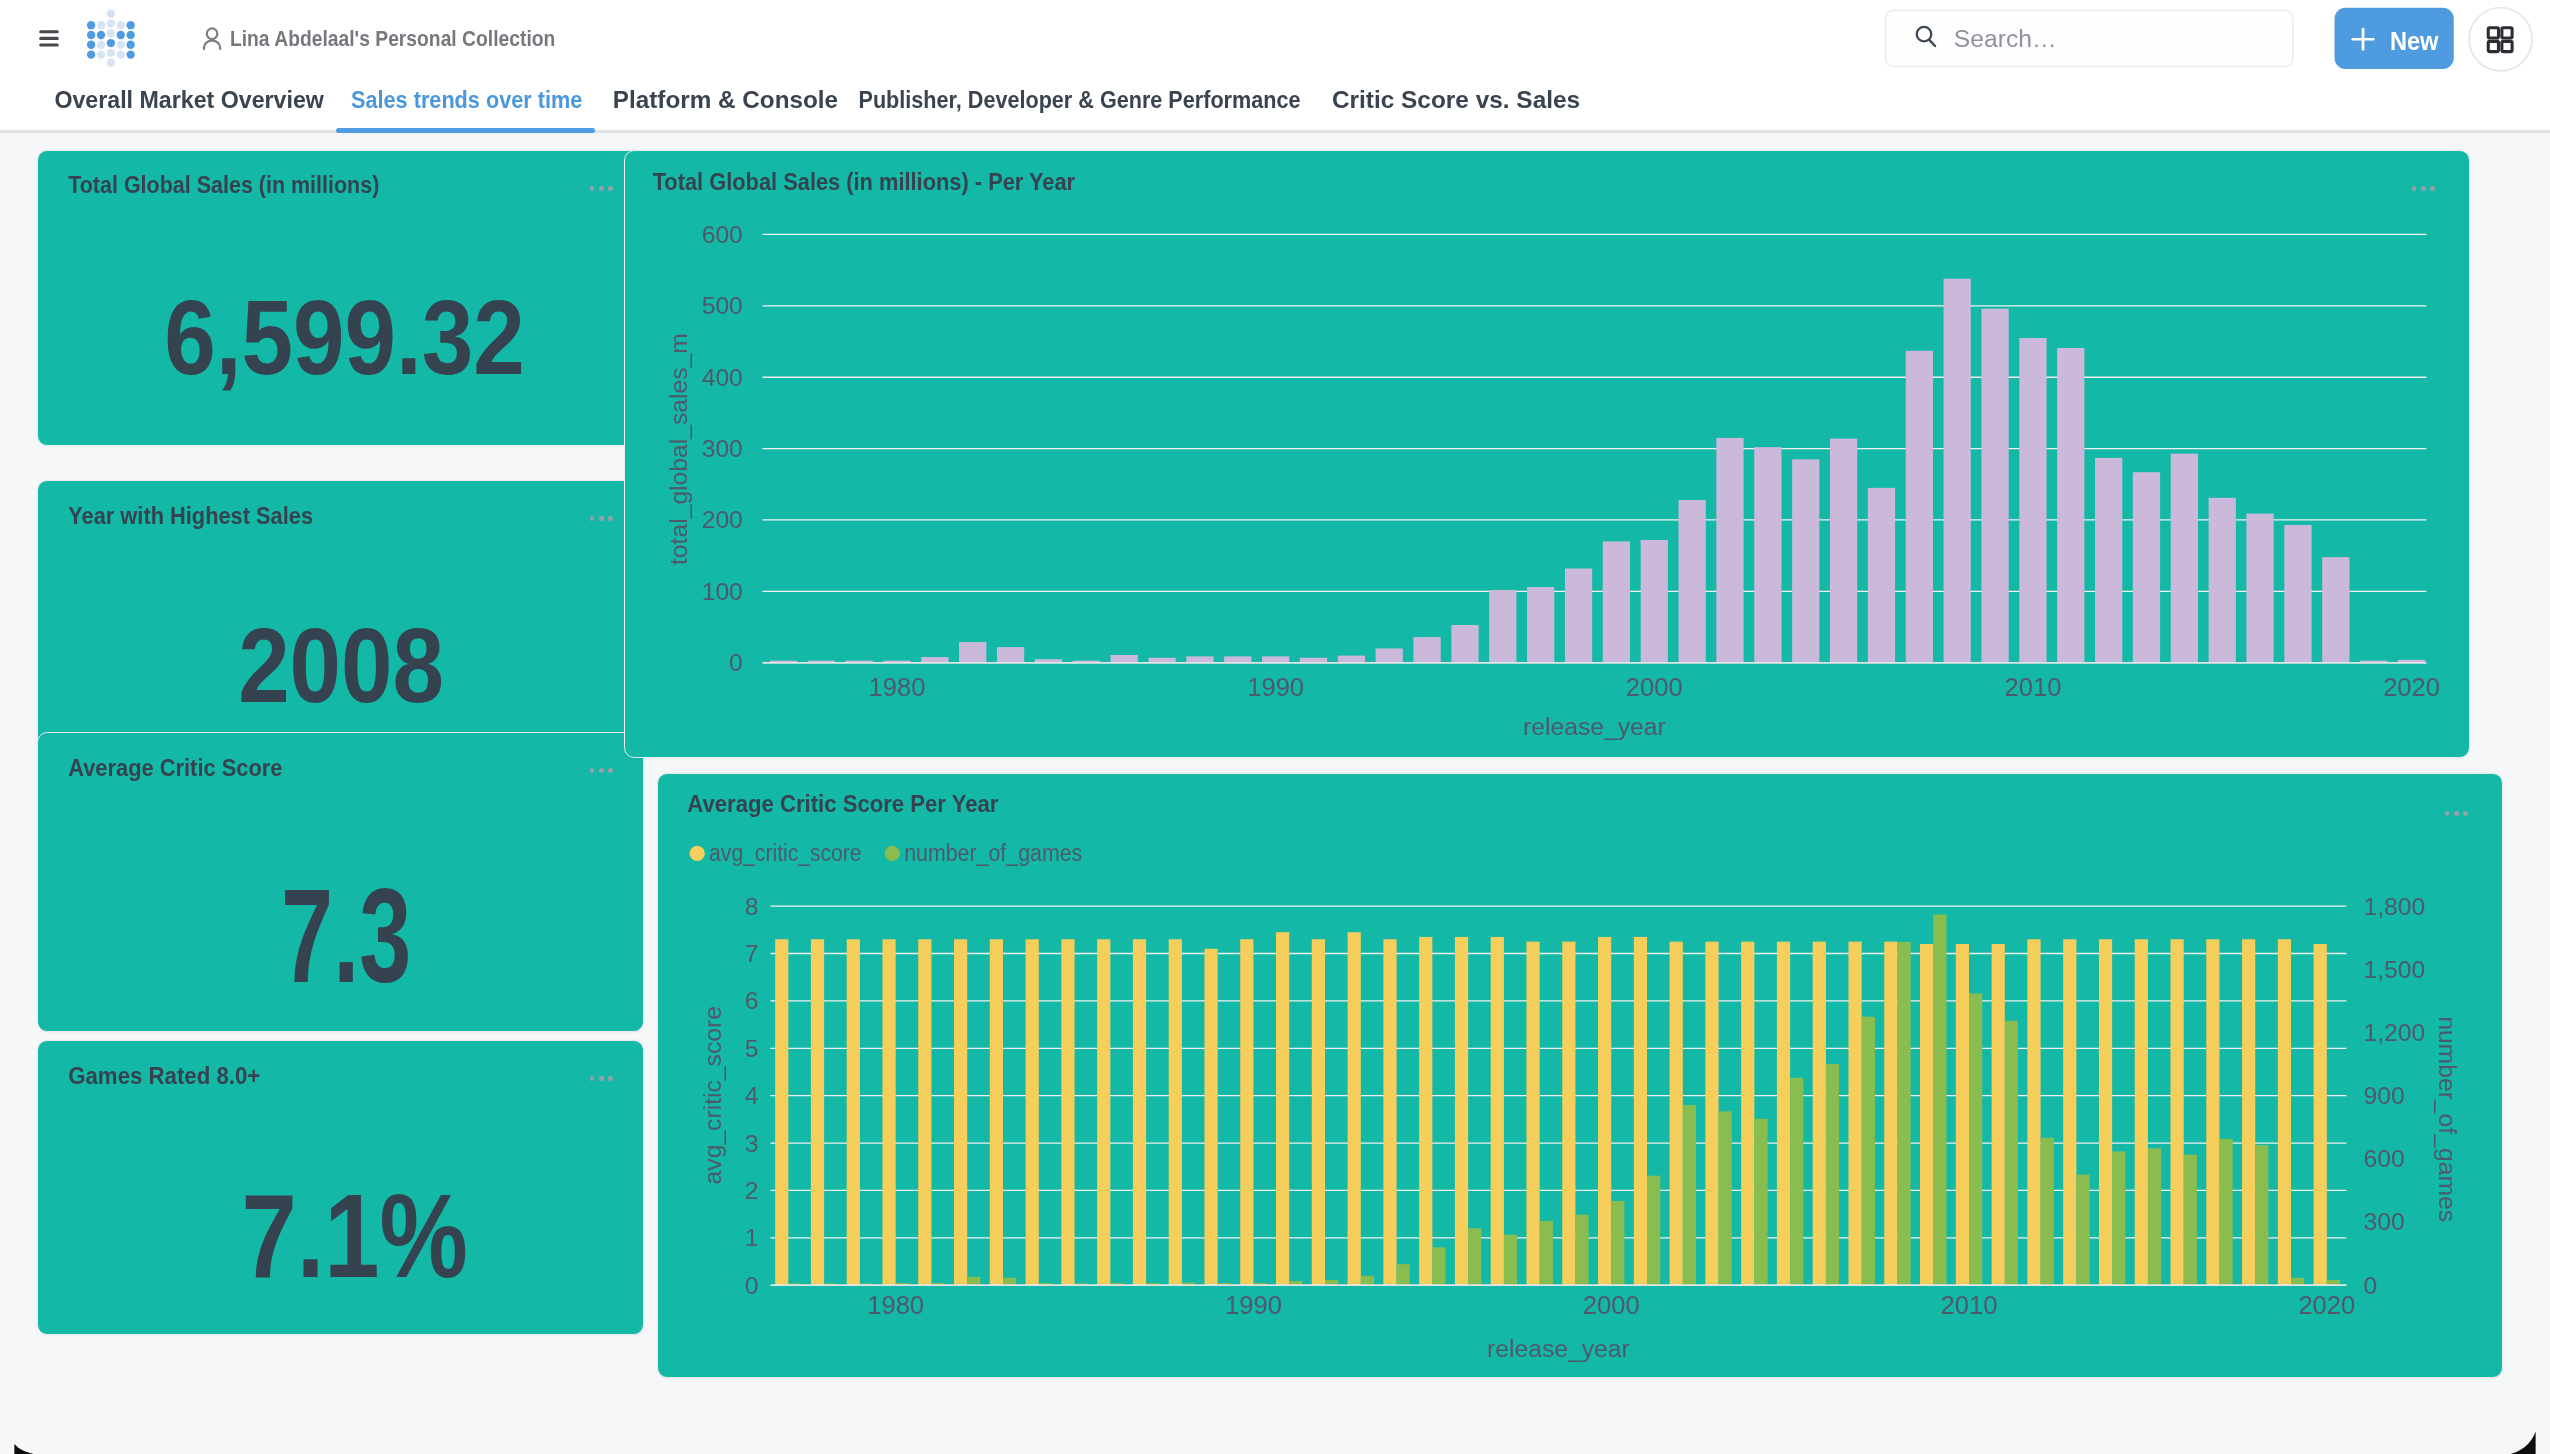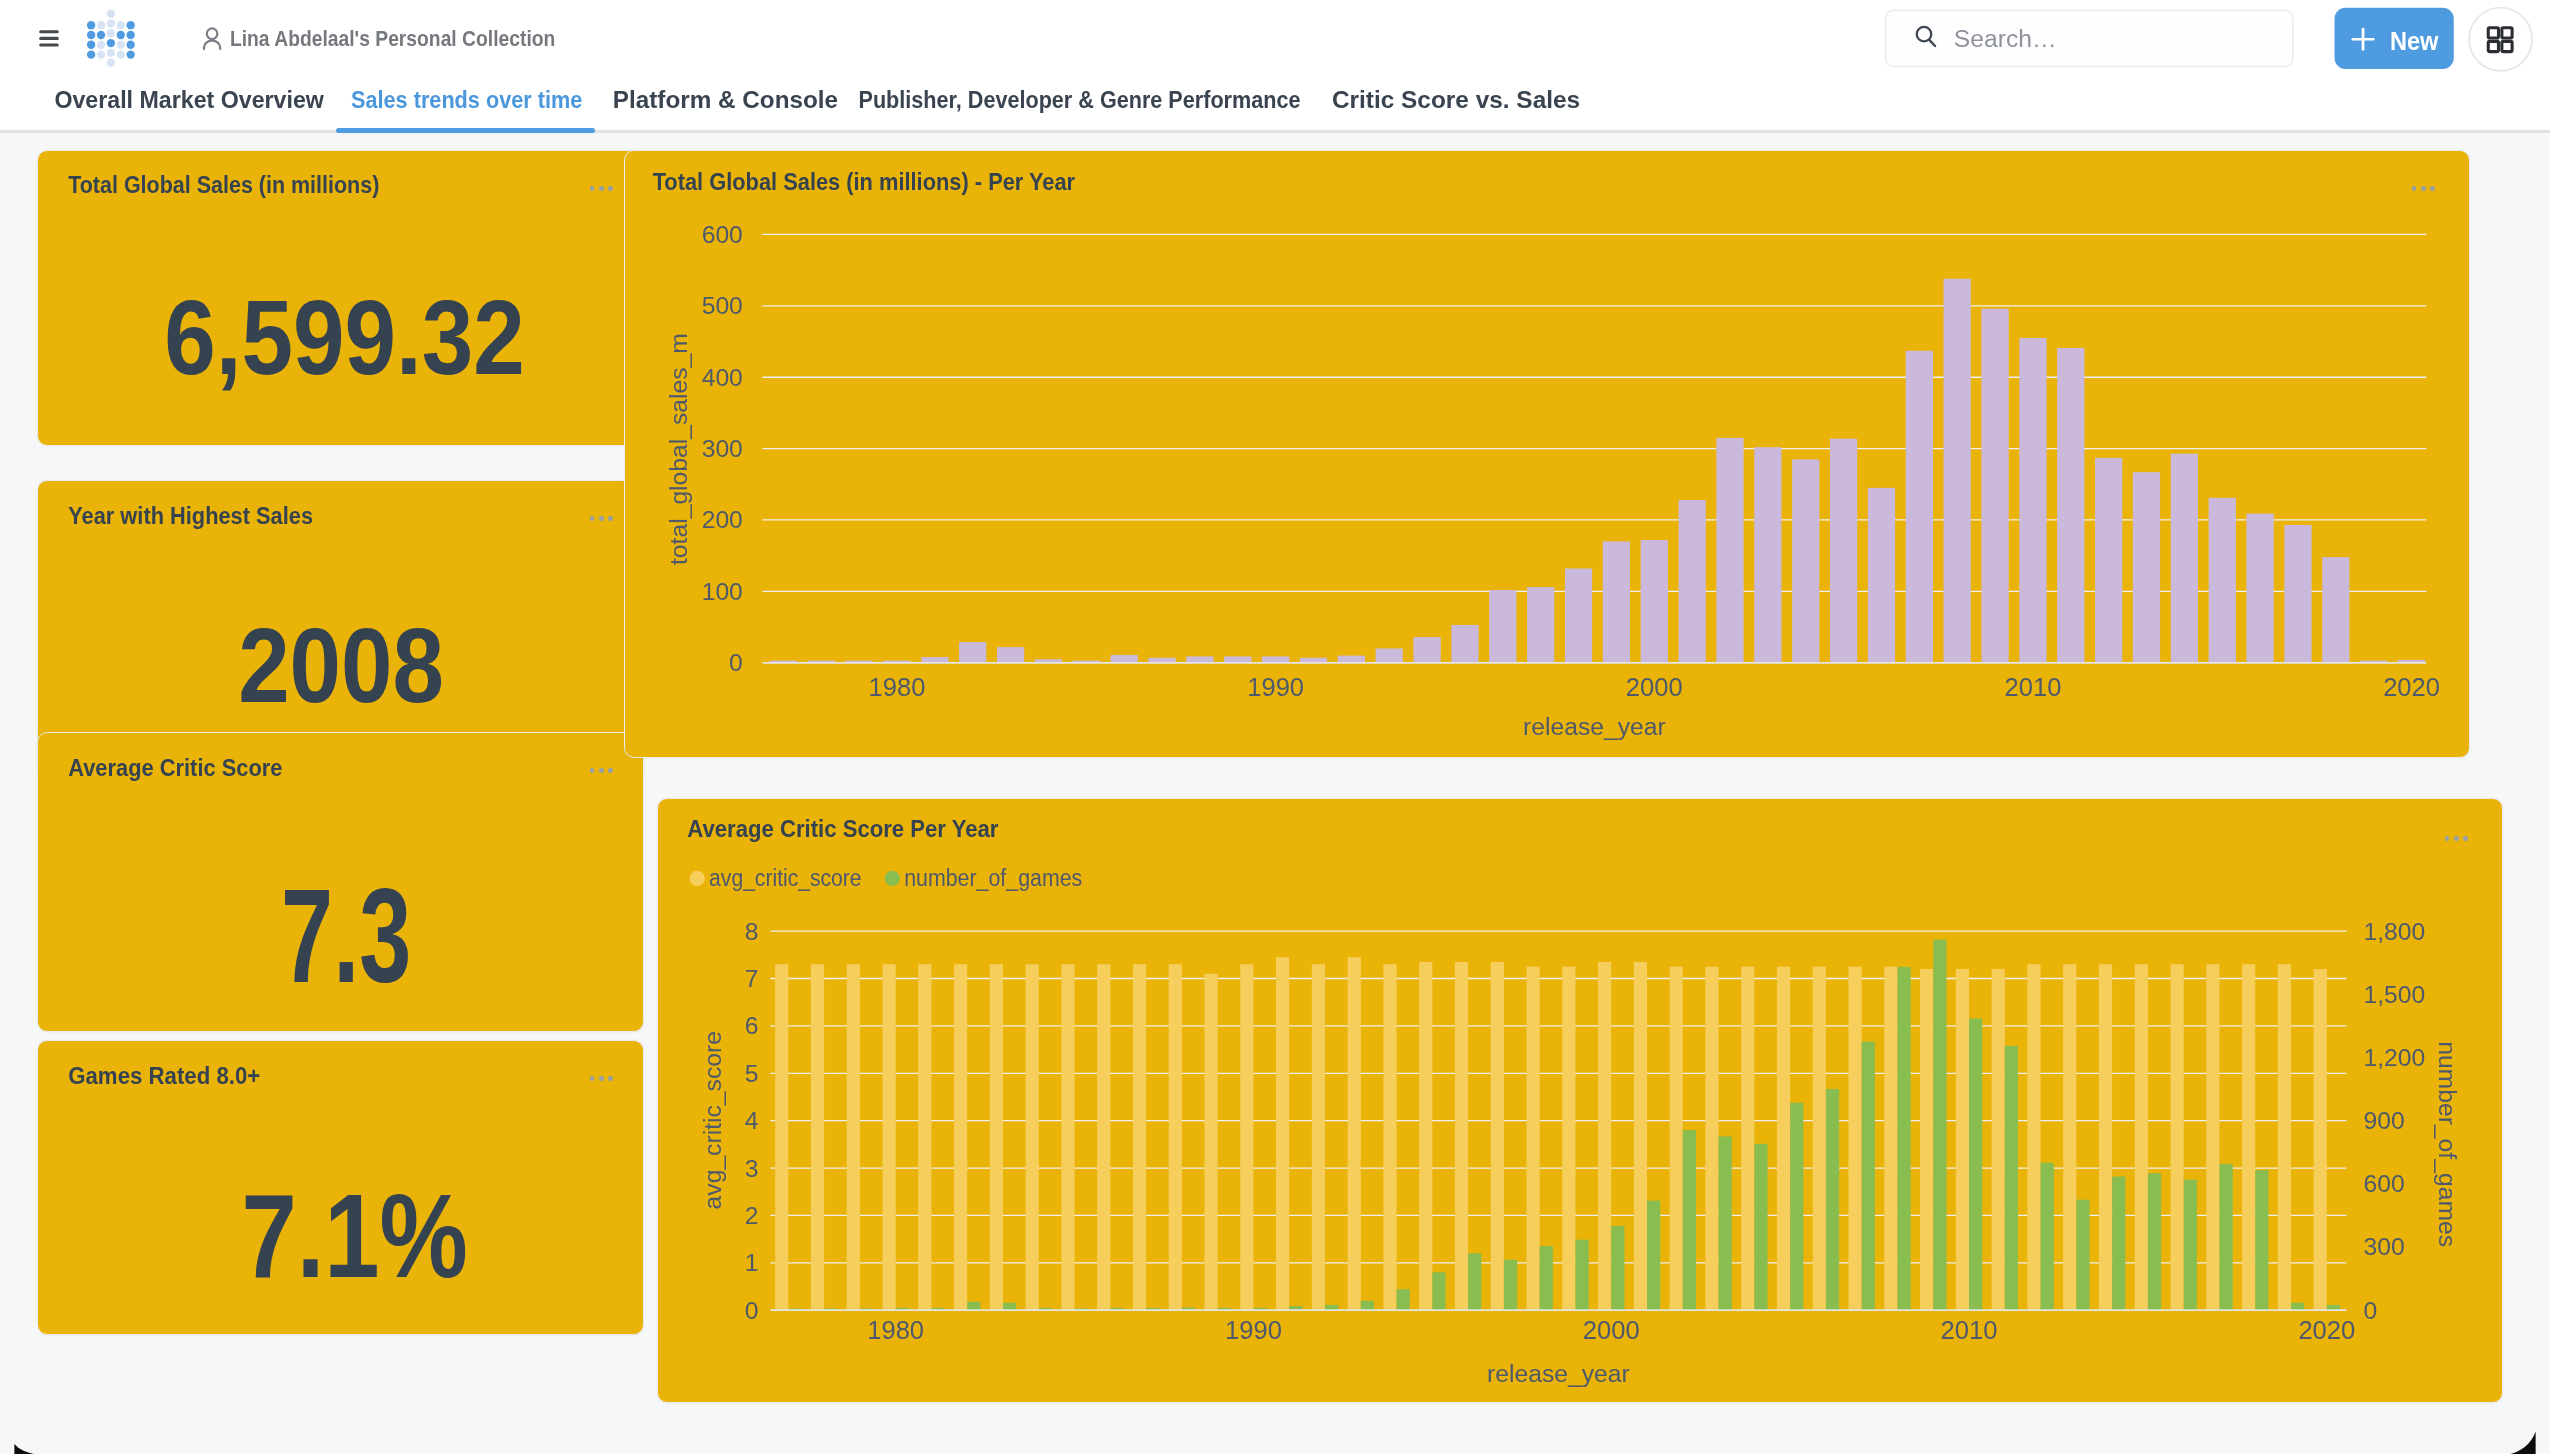--- a/index.html
+++ b/index.html
@@ -1,18 +1,18 @@
 <!DOCTYPE html>
 <html style="font-size:13.6px"><head><meta charset="utf-8">
 <style>
 * { margin:0; padding:0; box-sizing:border-box; }
 html,body { width:2550px; height:1455px; background:#fff; overflow:hidden;
   font-family:"Liberation Sans", sans-serif; -webkit-font-smoothing:antialiased; }
 .abs { position:absolute; }
-.card { position:absolute; background:#eab308; border:1.3px solid #E9EBEE; border-radius:10.2px;
+.card { position:absolute; background:#14b8a6; border:1.3px solid #E9EBEE; border-radius:10.2px;
   box-shadow:0 0.9px 2.6px rgba(0,0,0,0.04); }
 .dot { width:4.7px; height:4.7px; border-radius:50%; background:#97A0A8; display:block; }
 .num { position:absolute; left:0; top:0; }
 </style></head>
 <body>
 
 <div class="abs" style="left:0;top:0;width:2550px;height:133px;background:#fff"></div>
 <svg class="abs" style="left:0;top:0" width="2550" height="133" viewBox="0 0 2994 156">
 
   <g fill="#45484D">
@@ -210,21 +210,21 @@
 <text x="319.0" y="629" text-anchor="middle" dominant-baseline="central" font-size="30" fill="#4E5A6B">1980</text>
 <text x="763.7" y="629" text-anchor="middle" dominant-baseline="central" font-size="30" fill="#4E5A6B">1990</text>
 <text x="1208.3" y="629" text-anchor="middle" dominant-baseline="central" font-size="30" fill="#4E5A6B">2000</text>
 <text x="1653.0" y="629" text-anchor="middle" dominant-baseline="central" font-size="30" fill="#4E5A6B">2010</text>
 <text x="2097.6" y="629" text-anchor="middle" dominant-baseline="central" font-size="30" fill="#4E5A6B">2020</text>
 <text x="62" y="350" text-anchor="middle" dominant-baseline="central" font-size="29" fill="#4E5A6B" transform="rotate(-90 62 350)">total_global_sales_m</text>
 <text x="1138" y="676" text-anchor="middle" dominant-baseline="central" font-size="29" fill="#4E5A6B">release_year</text>
   </svg>
 </div>
 
-<div class="card" style="left:657px;top:798px;width:1846px;height:605px">
+<div class="card" style="left:657px;top:773px;width:1846px;height:605px">
   <svg class="num" width="607" height="102" style="overflow:visible" viewBox="0 0 713 120">
       <text x="34" y="45" textLength="366" lengthAdjust="spacingAndGlyphs" font-size="28" font-weight="700" fill="#354350" letter-spacing="0">Average Critic Score Per Year</text>
     </svg>
   <div style="position:absolute;right:34px;top:37px;display:flex;gap:4.7px">
       <i class="dot"></i>
       <i class="dot"></i>
       <i class="dot"></i>
     </div>
   <svg class="abs" style="left:0;top:0" width="1846" height="605" viewBox="0 0 2167 710">
   <circle cx="46" cy="93" r="9" fill="#F6CE5B"></circle>

